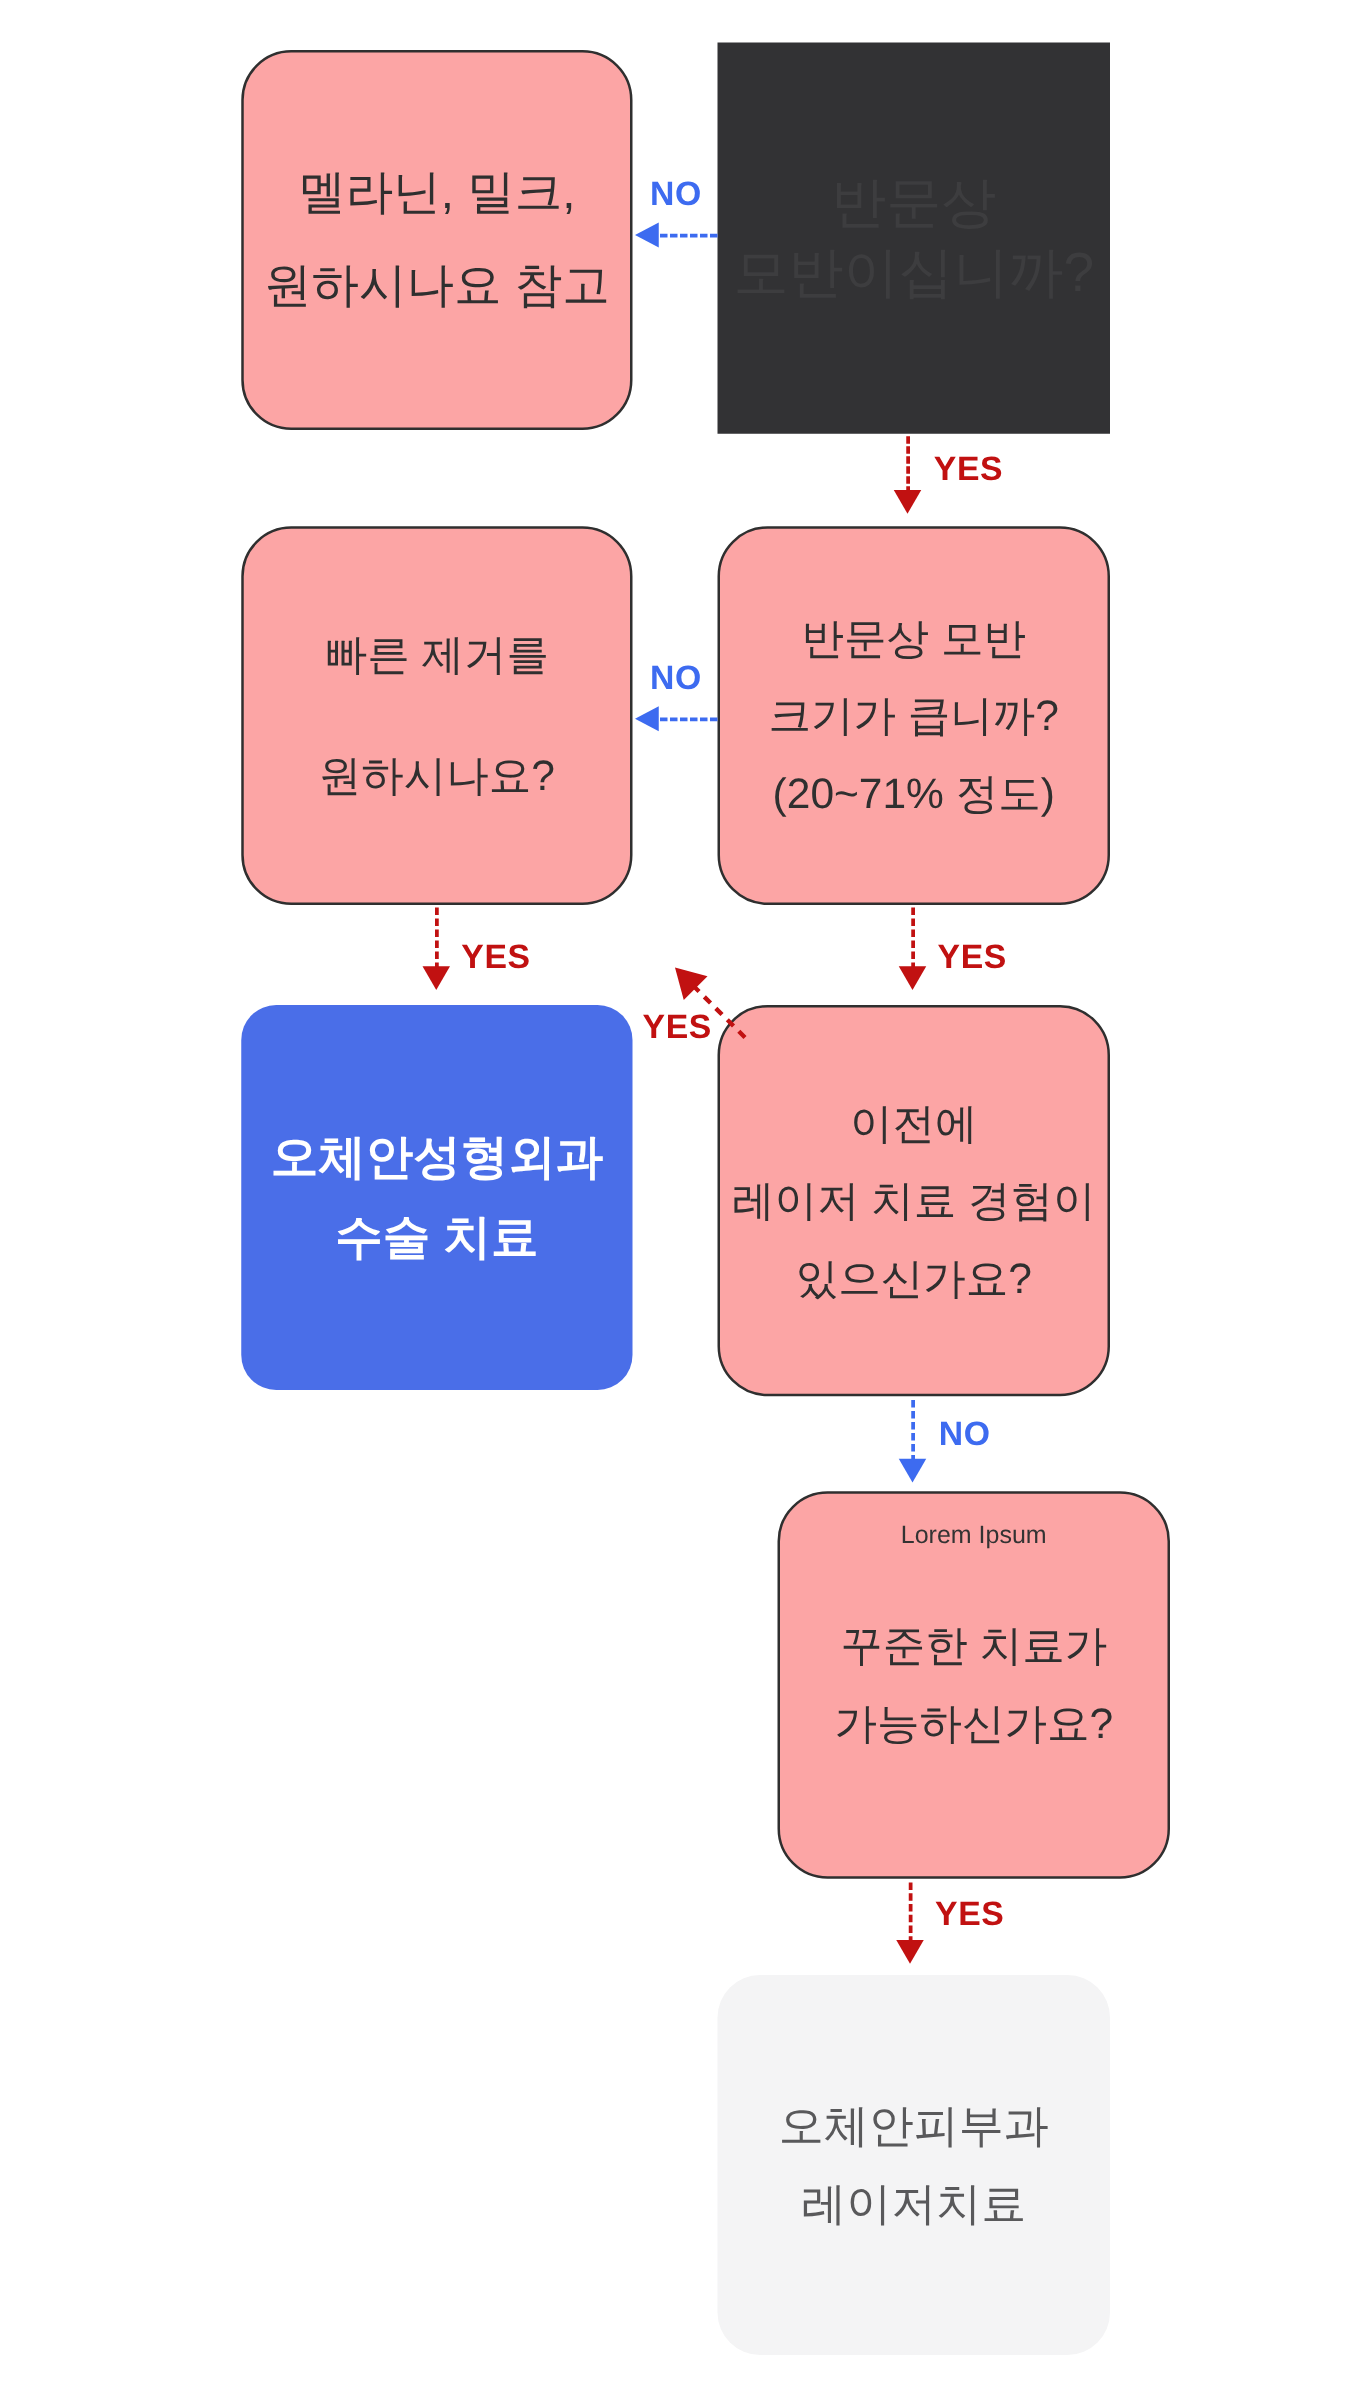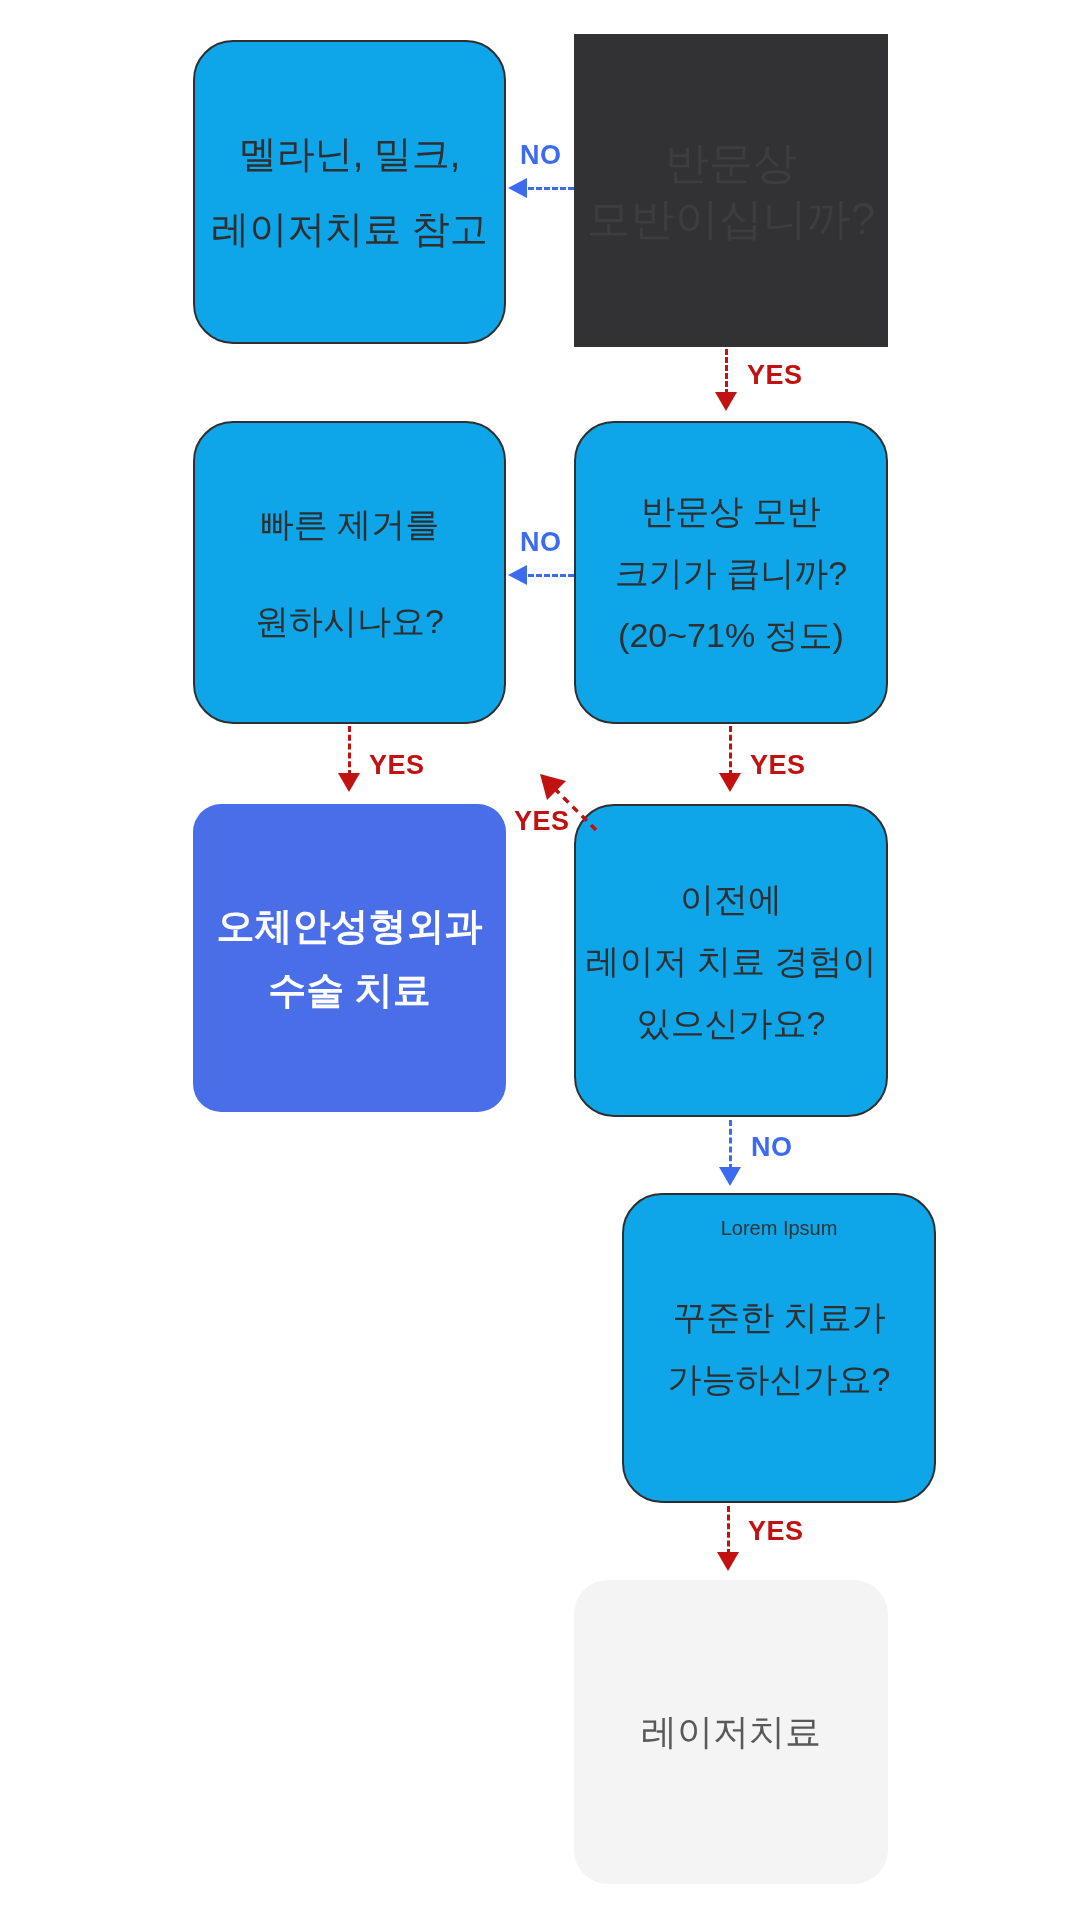--- a/index.html
+++ b/index.html
@@ -9,21 +9,21 @@
     --gray-bg:#f4f4f5; --gray-text:#59595b;
     --canvas-bg:#ffffff;
   }
   html,body{margin:0;padding:0;}
   body{font-family:"Liberation Sans","DejaVu Sans",sans-serif;background:#fff;}
   .canvas{position:relative;width:1080px;height:1920px;background:var(--canvas-bg);overflow:hidden;}
 
   
   .node{position:absolute;display:flex;flex-direction:column;align-items:center;justify-content:center;
         text-align:center;box-sizing:border-box;}
-  .outlined{background:#0ea5e9;border:2.5px solid var(--ink);border-radius:40px;color:var(--ink);}
+  .outlined{background:#fca5a5;border:2.5px solid var(--ink);border-radius:40px;color:var(--ink);}
   .line{font-size:34px;line-height:62px;white-space:nowrap;}
   .line.lg{font-size:38px;line-height:75px;}
 
   #n-ref    {left:193px;top:40px;  width:313px;height:304px;}
   #n-dark   {left:574px;top:34px;  width:314px;height:313px;background:var(--dark-bg);color:var(--dark-text);}
   #n-dark .line{font-size:44px;line-height:56px;}
   #n-fast   {left:193px;top:421px; width:313px;height:303px;gap:35px;}
   #n-size   {left:574px;top:421px; width:314px;height:303px;text-align:center;}
   #n-surgery{left:193px;top:804px; width:313px;height:308px;background:var(--blue-bg);border-radius:28px;color:var(--blue-text);}
   #n-surgery .line{font-size:38px;line-height:64px;font-weight:bold;}
@@ -56,21 +56,21 @@
   #e7-line{left:729px;top:1120px;height:50px;}#e7-head{left:719px;top:1167px;} #e7-label{left:751px;top:1132px;}
   #e8-line{left:727px;top:1506px;height:49px;}#e8-head{left:717px;top:1552px;} #e8-label{left:748px;top:1516px;}
 </style>
 </head>
 <body>
 
 <div class="canvas">
 
   <div class="node outlined" id="n-ref">
     <div class="line lg">멜라닌, 밀크,</div>
-    <div class="line lg">레이저치료 참고</div>
+    <div class="line lg">원하시나요 참고</div>
   </div>
   <div class="node" id="n-dark">
     <div class="line">반문상</div>
     <div class="line">모반이십니까?</div>
   </div>
 
   <div class="node outlined" id="n-fast">
     <div class="line">빠른 제거를</div>
     <div class="line">원하시나요?</div>
   </div>
@@ -90,20 +90,21 @@
     <div class="line">있으신가요?</div>
   </div>
 
   <div class="node outlined" id="n-steady">
     <div class="header">Lorem Ipsum</div>
     <div class="line">꾸준한 치료가</div>
     <div class="line">가능하신가요?</div>
   </div>
 
   <div class="node" id="n-derma">
+    <div class="line">오체안피부과</div>
     <div class="line">레이저치료</div>
   </div>
 
   <div class="hline blu" id="e1-line"></div>
   <div class="head head-left-blu" id="e1-head"></div>
   <div class="elabel no" id="e1-label">NO</div>
 
   <div class="vline red" id="e2-line"></div>
   <div class="head head-down-red" id="e2-head"></div>
   <div class="elabel yes" id="e2-label">YES</div>

